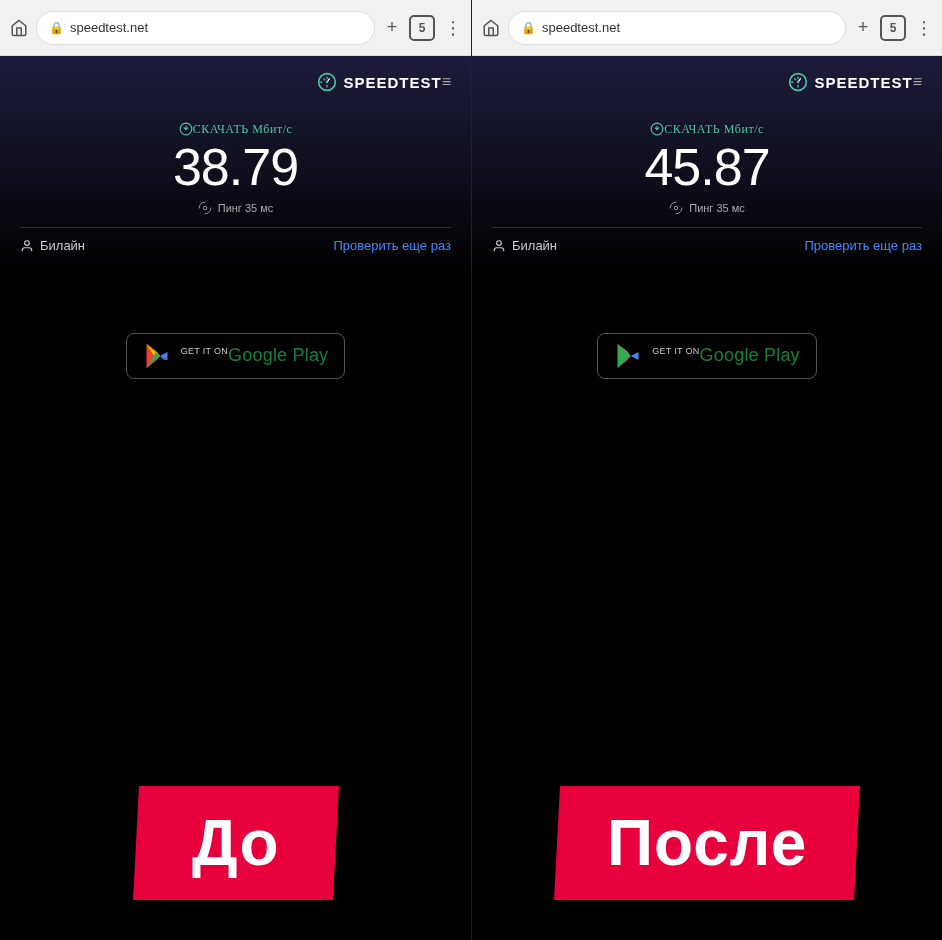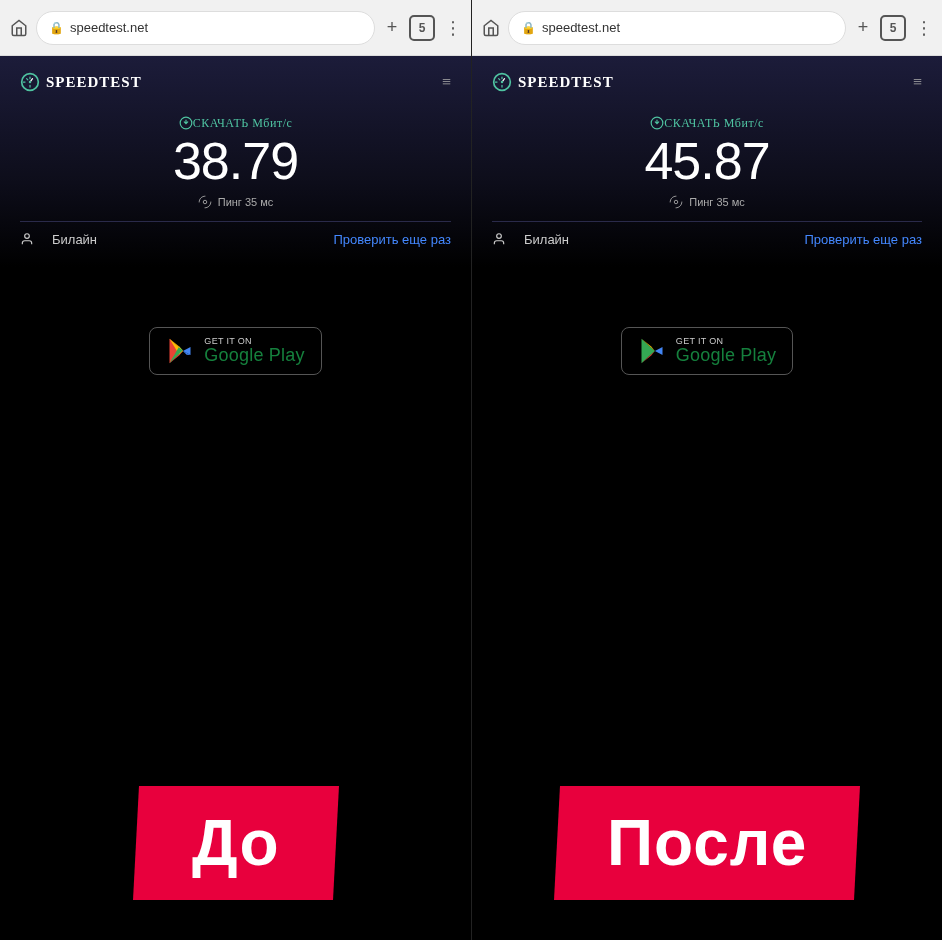--- a/index.html
+++ b/index.html
@@ -87,24 +87,23 @@
     
     .speedtest-content {
       background: #1a1a2e;
       background: linear-gradient(180deg, #1c1c3a 0%, #0d0d1a 60%, #000 100%);
       padding: 16px 20px;
       color: #fff;
     }
 
     .speedtest-header {
       display: flex;
-      justify-content: space-between;
-      align-items: center;
-      margin-bottom: 20px;
-      font-family: Liberation Serif, serif;
+      justify-content: flex-end;
+      align-items: center;
+      margin-bottom: 26px;
     }
 
     .speedtest-logo {
       display: flex;
       align-items: center;
       gap: 6px;
       font-size: 15px;
       font-weight: 700;
       letter-spacing: 1px;
       color: #fff;
@@ -159,22 +158,22 @@
       display: flex;
       justify-content: space-between;
       align-items: center;
       padding: 10px 0 4px;
       border-top: 1px solid #2a2a4a;
       margin-top: 8px;
     }
 
     .user-info {
       display: flex;
-      align-items: flex-start;
-      gap: 18px;
+      align-items: flex-end;
+      gap: 6px;
       font-size: 13px;
       color: #ccc;
     }
 
     .retest-link {
       font-size: 13px;
       color: #4488ff;
       cursor: pointer;
     }
 
@@ -199,21 +198,21 @@
       cursor: pointer;
     }
 
     .play-icon-wrapper {
       width: 28px;
       height: 28px;
     }
 
     .play-btn-text {
       display: flex;
-      flex-direction: column;
+      flex-direction: row;
     }
 
     .play-btn-small {
       font-size: 9px;
       color: #ccc;
       letter-spacing: 0.3px;
     }
 
     .play-btn-large {
       font-size: 18px;

